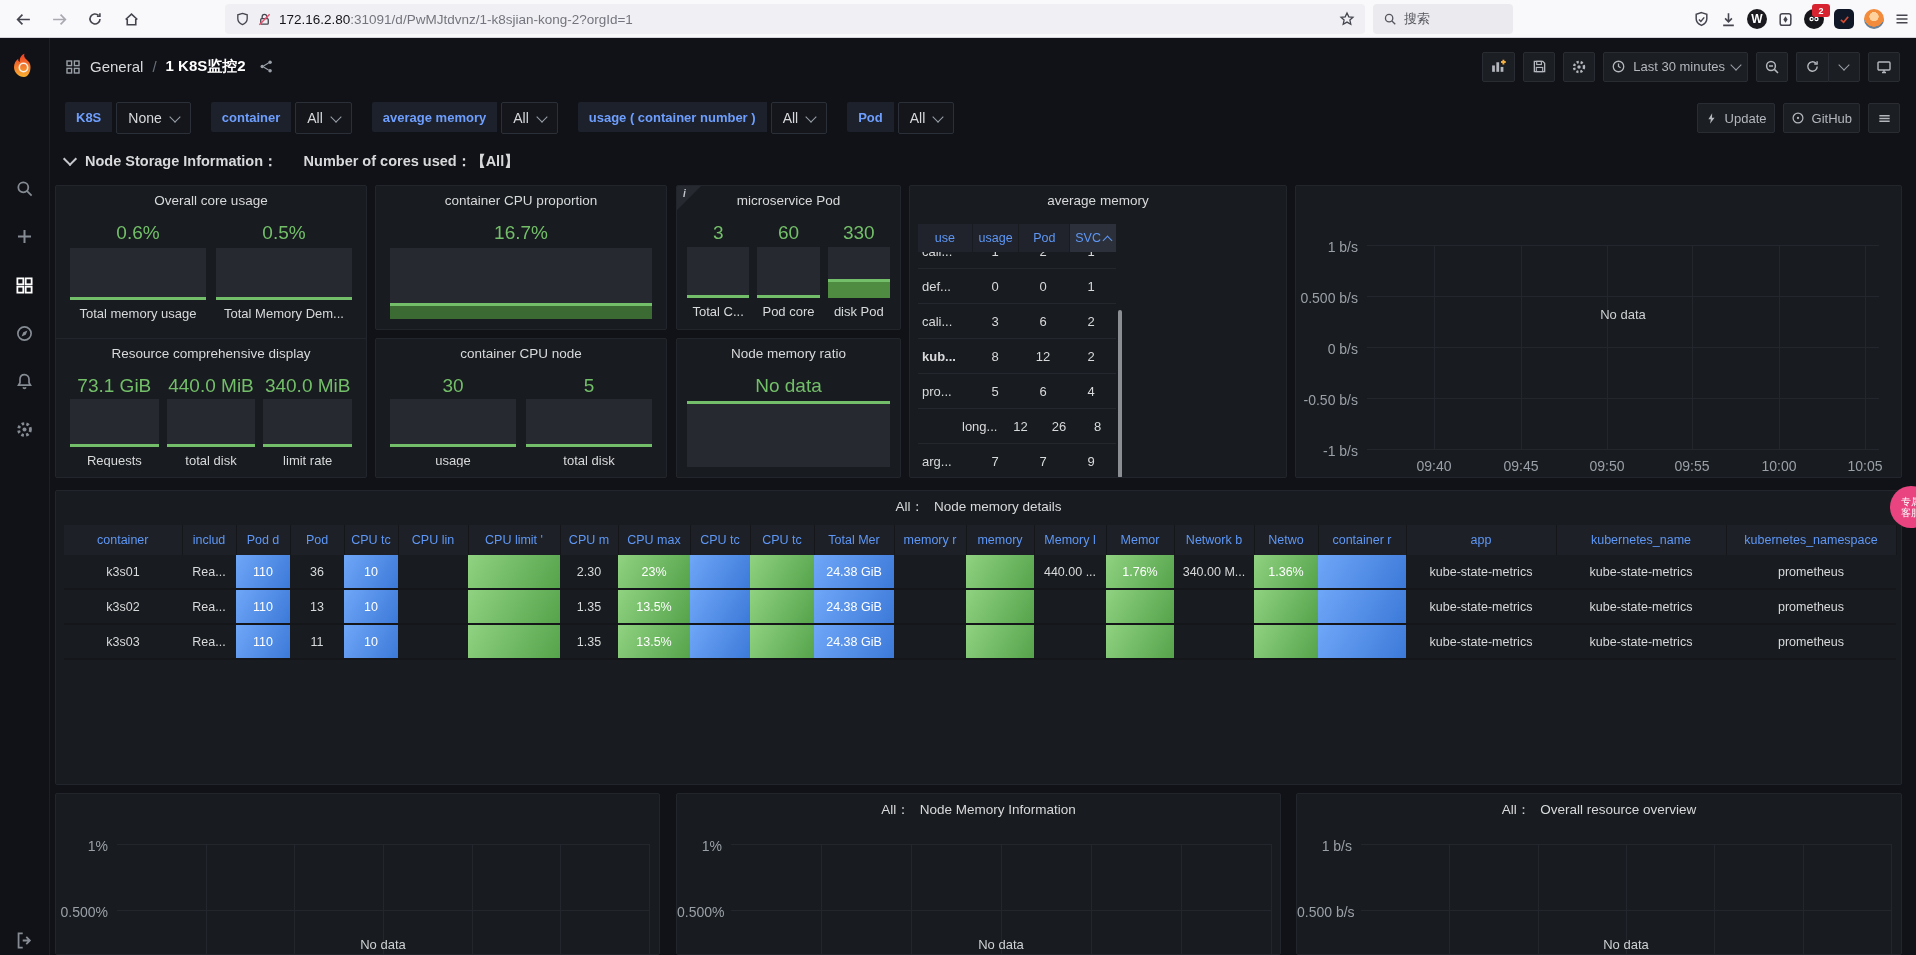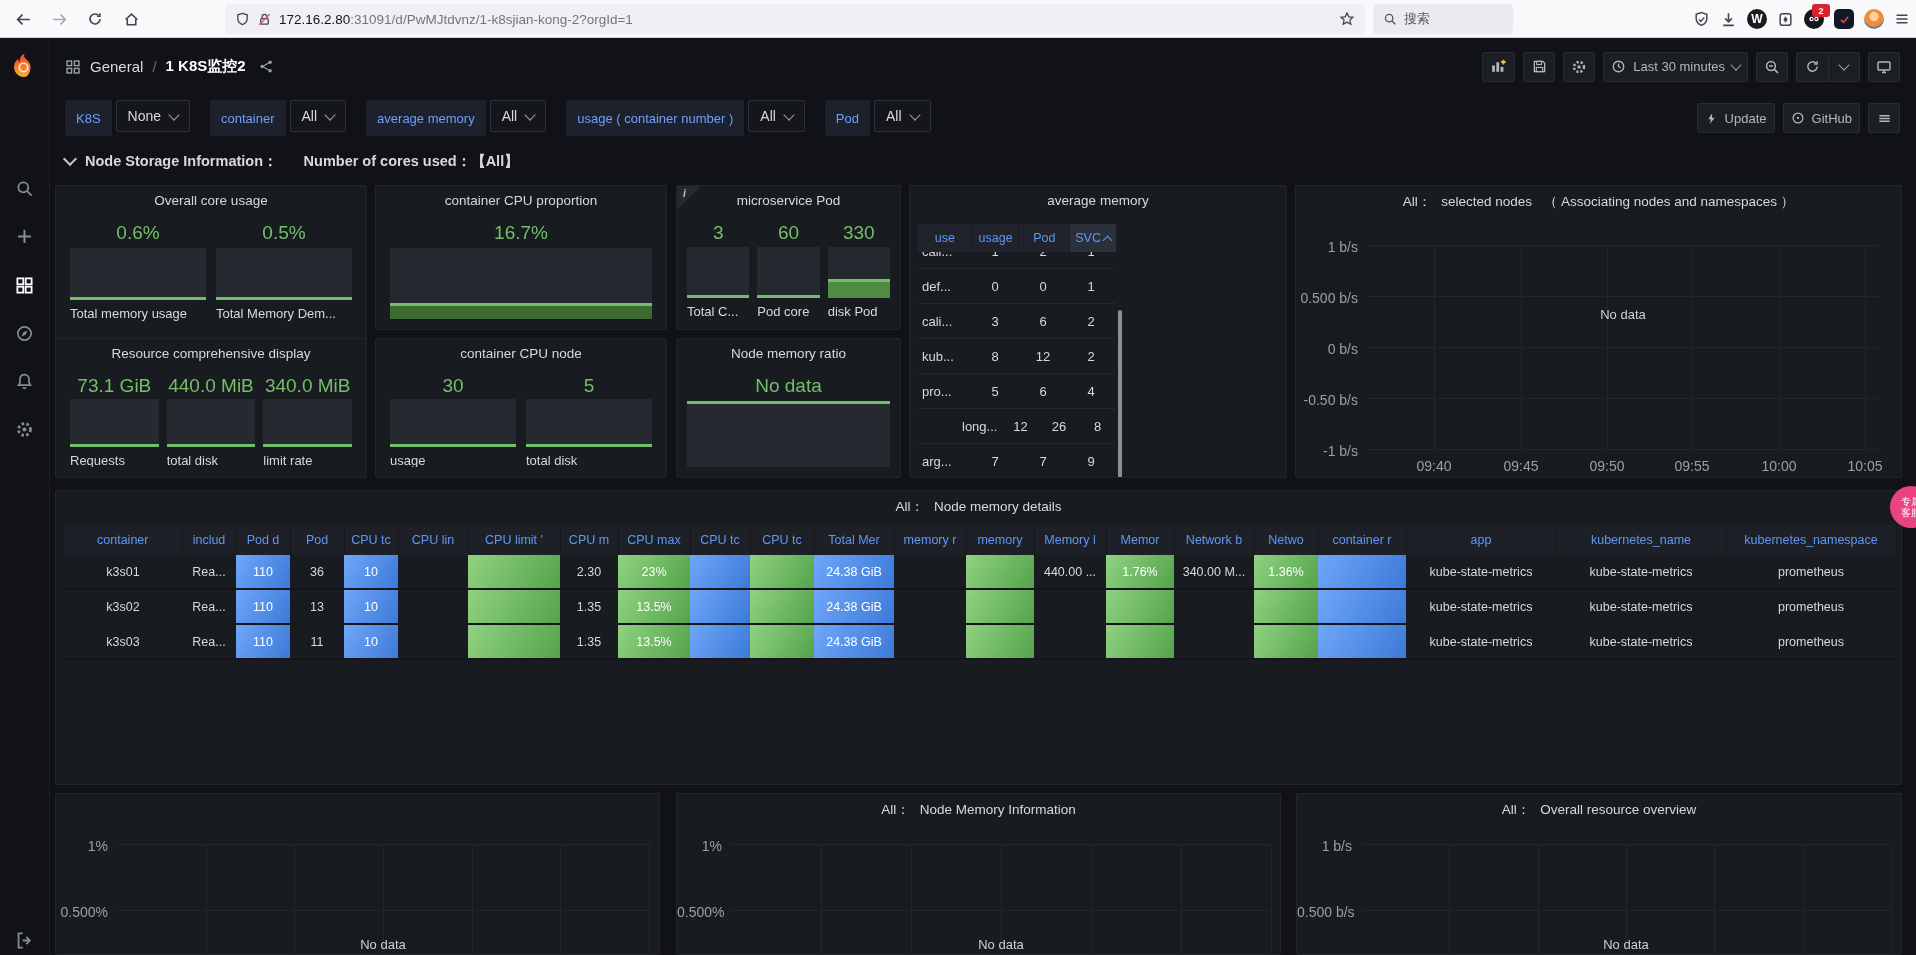--- a/index.html
+++ b/index.html
@@ -43,21 +43,21 @@
   .split .hbtn:last-child{border-radius:0 2px 2px 0}
   .chev{width:7px;height:7px;border-right:1.5px solid #9aa0a8;border-bottom:1.5px solid #9aa0a8;
     transform:rotate(45deg);display:inline-block;margin-bottom:3px}
   .chev-up{width:6px;height:6px;border-right:1.5px solid #5e97f5;border-bottom:1.5px solid #5e97f5;
     transform:rotate(-135deg);display:inline-block;margin-left:3px;margin-top:4px}
   
   .var-row{position:absolute;left:49px;top:95px;right:0;height:46px;display:flex;align-items:center;
     padding:0 16px;box-sizing:border-box}
   .vars-list{display:flex;align-items:center}
   .vgroup{display:flex;margin-right:20px}
-  .vlabel{height:36px;background:#1d212b;color:#6e9fff;font-size:13px;font-weight:normal;
+  .vlabel{height:30px;background:#1d212b;color:#6e9fff;font-size:13px;font-weight:bold;
     display:flex;align-items:center;padding:0 11px;border-radius:2px 0 0 2px}
   .vvalue{height:30px;border:1px solid #2b2f38;background:#14161c;color:#d8d9da;padding:0 11px;
     font-size:14px;display:flex;align-items:center;gap:9px;margin-left:4px;border-radius:2px;cursor:pointer}
   .var-right{margin-left:auto;display:flex;gap:8px;align-items:center}
   
   .row-title{position:absolute;left:49px;top:147px;right:0;height:28px;display:flex;align-items:center;
     padding:0 16px;color:#d8d9da;font-weight:bold;font-size:14.5px;gap:10px;box-sizing:border-box}
   .row-title .sub{margin-left:16px}
   .rchev{width:8px;height:8px;border-right:2px solid #c7c9ce;border-bottom:2px solid #c7c9ce;
     transform:rotate(45deg);margin-bottom:4px}
@@ -65,21 +65,21 @@
   .panel{position:absolute;background:#181b1f;border:1px solid #22252b;border-radius:2px;
     box-sizing:border-box;overflow:hidden}
   .p-title{position:absolute;top:7px;left:0;right:0;text-align:center;font-size:13.5px;font-weight:500;
     color:#d8d9da;white-space:nowrap;cursor:pointer}
   .p-title .pre{margin-right:10px}
   .stats{position:absolute;left:14px;right:14px;top:34px;bottom:10px;display:flex;gap:10px}
   .stat{flex:1;display:flex;flex-direction:column;min-width:0}
   .sv{height:28px;line-height:26px;text-align:center;color:#73bf69;font-size:19px}
   .sbox{height:52px;background:#262930;position:relative}
   .nolabel .sbox{flex:1}
-  .slbl{margin-top:6px;font-size:13px;color:#d8d9da;white-space:nowrap;overflow:hidden}
+  .slbl{margin-top:6px;font-size:13px;color:#d8d9da;text-align:center;white-space:nowrap;overflow:hidden}
   .g-line::after{content:"";position:absolute;left:0;right:0;bottom:0;height:3px;background:#73bf69}
   .g-top::after{content:"";position:absolute;left:0;right:0;top:0;height:3px;background:#73bf69}
   .g-fill13::after{content:"";position:absolute;left:0;right:0;bottom:0;height:13px;background:#3c6a33;
     border-top:3px solid #73bf69}
   .g-fill16::after{content:"";position:absolute;left:0;right:0;bottom:0;height:16px;background:#4f8c42;
     border-top:3px solid #73bf69}
   .info-corner{position:absolute;top:0;left:0;width:0;height:0;border-top:24px solid #262a30;
     border-right:24px solid transparent}
   .info-i{position:absolute;top:2px;left:6px;font-size:10px;color:#c3c7cc;font-weight:bold;font-style:italic}
   
@@ -478,21 +478,21 @@
           <div class="amt-c" style="width: 50px;">0</div>
           <div class="amt-c" style="width: 46px;">1</div>
         </div>
         <div class="amt-r">
           <div class="amt-c left" style="width: 54px;">cali...</div>
           <div class="amt-c" style="width: 46px;">3</div>
           <div class="amt-c" style="width: 50px;">6</div>
           <div class="amt-c" style="width: 46px;">2</div>
         </div>
         <div class="amt-r">
-          <div class="amt-c left" style="width: 54px;">kub...</div>
+          <div class="amt-c left" style="width: 54px; font-weight: bold;">kub...</div>
           <div class="amt-c" style="width: 46px;">8</div>
           <div class="amt-c" style="width: 50px;">12</div>
           <div class="amt-c" style="width: 46px;">2</div>
         </div>
         <div class="amt-r">
           <div class="amt-c left" style="width: 54px;">pro...</div>
           <div class="amt-c" style="width: 46px;">5</div>
           <div class="amt-c" style="width: 50px;">6</div>
           <div class="amt-c" style="width: 46px;">4</div>
         </div>
@@ -507,24 +507,20 @@
           <div class="amt-c" style="width: 46px;">7</div>
           <div class="amt-c" style="width: 50px;">7</div>
           <div class="amt-c" style="width: 46px;">9</div>
         </div>
       </div>
     </div>
   <div class="amt-sb"></div>
 </div>
 
 <div class="panel" style="left:1295px;top:185px;width:607px;height:293px">
-  <div class="p-title">
-    <span class="pre">All：</span><span>selected nodes</span>
-    <span style="margin-left:8px">（ Associating nodes and namespaces ）</span>
-  </div>
   <div class="chart">
       <div class="gl" style="left: 71px; top: 59px; width: 512px; height: 1px;"></div>
       <div class="tick r" style="left: 0px; width: 62px; top: 53px;">1 b/s</div>
       <div class="gl" style="left: 71px; top: 110px; width: 512px; height: 1px;"></div>
       <div class="tick r" style="left: 0px; width: 62px; top: 104px;">0.500 b/s</div>
       <div class="gl" style="left: 71px; top: 161px; width: 512px; height: 1px;"></div>
       <div class="tick r" style="left: 0px; width: 62px; top: 155px;">0 b/s</div>
       <div class="gl" style="left: 71px; top: 212px; width: 512px; height: 1px;"></div>
       <div class="tick r" style="left: 0px; width: 62px; top: 206px;">-0.50 b/s</div>
       <div class="gl" style="left: 71px; top: 263px; width: 512px; height: 1px;"></div>

